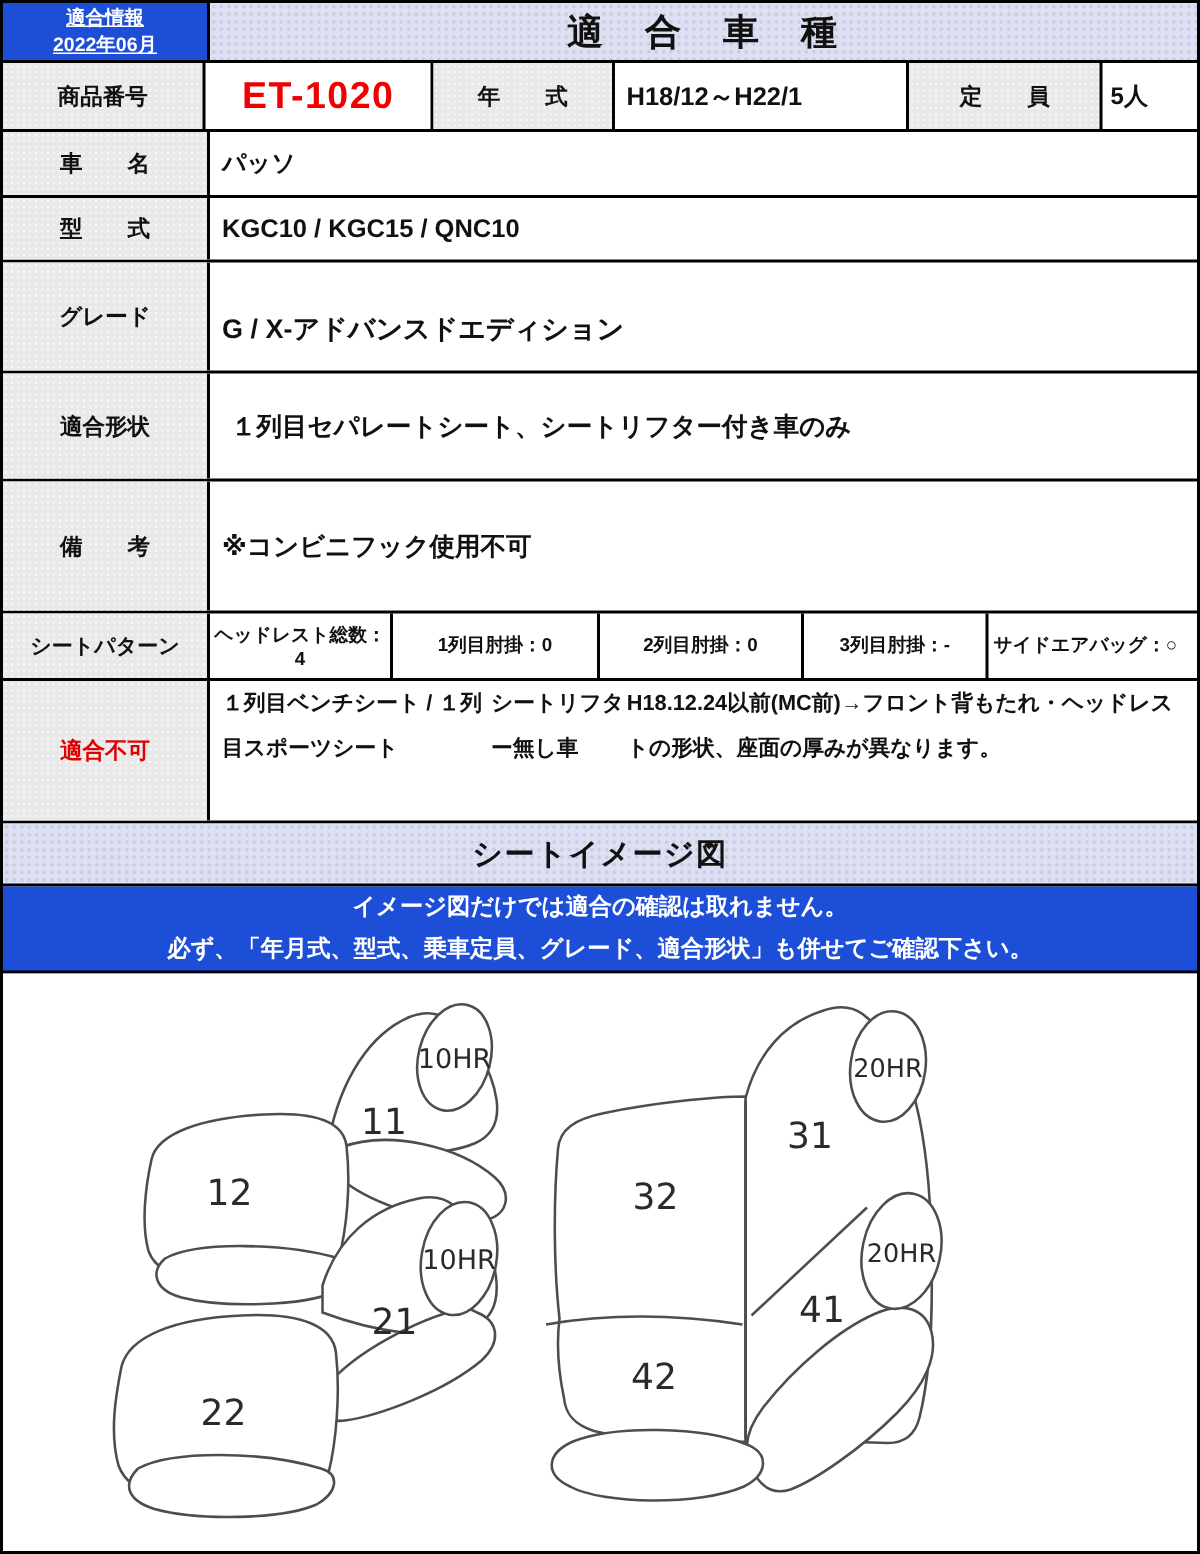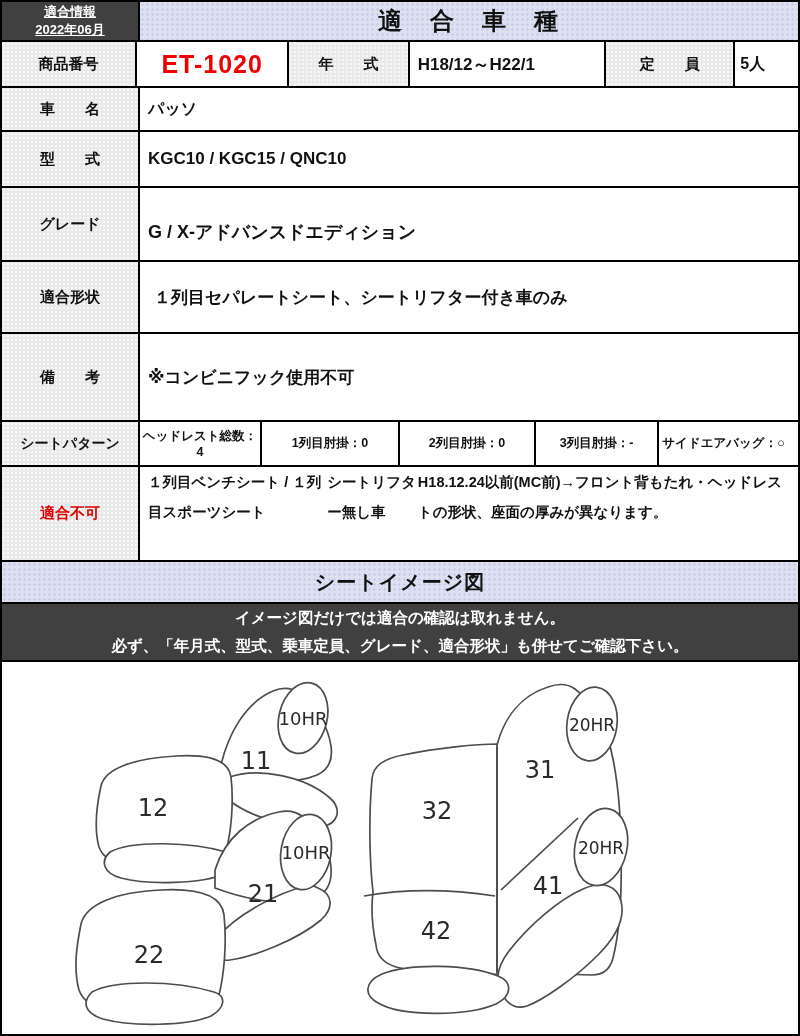--- a/index.html
+++ b/index.html
@@ -6,21 +6,21 @@
   *{box-sizing:border-box;}
   body{font-family:"Liberation Sans","DejaVu Sans",sans-serif;color:#111;}
   .sheet{position:relative;width:800px;height:1036px;border:2px solid #000;background:#fff;overflow:hidden;}
   .row{display:flex;border-bottom:2px solid #000;width:796px;}
   .cell{border-right:2px solid #000;display:flex;align-items:center;overflow:hidden;}
   .cell.last{border-right:none;}
   .dotted-gray{background-color:#e9e9e9;background-image:radial-gradient(#f8f8f8 26%,transparent 28%);background-size:4px 4px;}
   .dotted-lav{background-color:#dde0f0;background-image:radial-gradient(#c7cde9 30%,transparent 32%);background-size:5px 5px;}
   .label{justify-content:center;font-weight:bold;font-size:15px;text-align:center;}
   .value{font-weight:bold;font-size:17px;padding-left:8px;}
-  .red-bg{background:#404040;}
+  .red-bg{background:#1d4ed8;}
   .infocell{flex-direction:column;justify-content:center;color:#fff;font-weight:bold;font-size:13px;line-height:18px;text-align:center;}
   .infocell div{text-decoration:underline;}
   .title-band{justify-content:center;font-weight:bold;font-size:24px;letter-spacing:2px;}
   .product{justify-content:center;color:#f00000;font-weight:bold;font-size:25px;letter-spacing:1px;padding-left:0;}
   .pattern-cell{justify-content:center;font-weight:bold;font-size:12.5px;text-align:center;padding:0 2px;}
   .na-label{color:#e00000;}
   .na-content{flex-direction:row;align-items:flex-start;justify-content:center;font-weight:bold;font-size:14.5px;line-height:30px;padding-left:8px;}
   .band-title{height:42px;display:flex;align-items:center;justify-content:center;font-weight:bold;font-size:20px;letter-spacing:1px;border-bottom:2px solid #000;width:796px;}
   .warn{height:58px;display:flex;flex-direction:column;align-items:center;justify-content:center;color:#fff;font-weight:bold;font-size:15.5px;line-height:28px;border-bottom:2px solid #000;width:796px;text-align:center;}
   .diagram{width:796px;height:384px;background:#fff;}
@@ -48,21 +48,21 @@
     <div class="cell value" style="width:201px;">H18/12～H22/1</div>
     <div class="cell label dotted-gray" style="width:132px;">定　　員</div>
     <div class="cell last value" style="width:64px;font-size:16px;padding-left:5px;">5人</div>
   </div>
 
   <div class="row" style="height:44px;">
     <div class="cell label dotted-gray" style="width:138px;">車　　名</div>
     <div class="cell last value" style="width:656px;font-size:16px;">パッソ</div>
   </div>
 
-  <div class="row" style="height:56px;">
+  <div class="row" style="height:43px;">
     <div class="cell label dotted-gray" style="width:138px;">型　　式</div>
     <div class="cell last value" style="width:656px;">KGC10 / KGC15 / QNC10</div>
   </div>
 
   <div class="row" style="height:74px;">
     <div class="cell label dotted-gray" style="width:138px;">グレード</div>
     <div class="cell last value" style="width:656px;font-size:18px;margin-top:15px;">G / X-アドバンスドエディション</div>
   </div>
 
   <div class="row" style="height:72px;">

